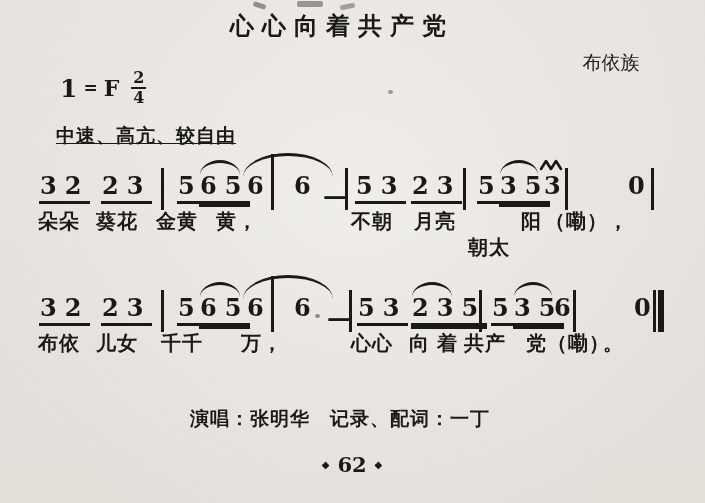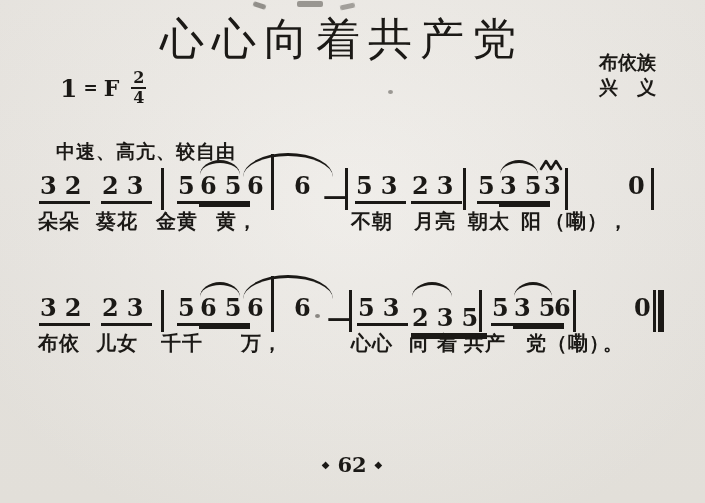--- a/index.html
+++ b/index.html
@@ -10,34 +10,34 @@
       radial-gradient(ellipse at 50% 40%, rgba(255,255,255,.25), rgba(0,0,0,.03) 85%),
       linear-gradient(180deg,#edeae5 0%, #eae7e2 55%, #e9e6e0 100%);
     overflow:hidden;
     font-family:"DejaVu Sans", sans-serif;
     color:#1b1916;
   }
   .abs{position:absolute;}
   
   .title{
     top:10px;left:342px;transform:translateX(-50%);
-    font-size:44px;font-weight:400;letter-spacing:8px;white-space:nowrap;
+    font-size:24px;font-weight:700;letter-spacing:8px;white-space:nowrap;
   }
   
   .keyrow{top:70px;left:60px;display:flex;align-items:center;gap:5px;}
   .tonic{font-family:"DejaVu Serif",serif;font-weight:700;font-size:25px;}
   .eq{font-size:17px;font-weight:700;padding:0 1px;}
   .keynote{font-family:"DejaVu Serif",serif;font-weight:700;font-size:22px;}
   .frac{display:inline-flex;flex-direction:column;align-items:center;margin-left:7px;line-height:1;}
   .frac .num{font-family:"DejaVu Serif",serif;font-weight:700;font-size:16px;border-bottom:2.5px solid #1b1916;padding:0 2px 1px;}
   .frac .den{font-family:"DejaVu Serif",serif;font-weight:700;font-size:16px;padding-top:1px;}
   
-  .region{top:50px;left:566px;width:90px;text-align:right;font-size:19px;font-weight:700;line-height:1.32;}
+  .region{top:50px;left:566px;width:90px;text-align:center;font-size:19px;font-weight:400;line-height:1.32;}
   
-  .tempo{top:139px;left:56px;font-size:19px;font-weight:700;letter-spacing:1px;}
+  .tempo{top:123px;left:56px;font-size:19px;font-weight:700;letter-spacing:1px;text-decoration:underline;}
   
   .sline{left:1px;width:705px;height:112px;}
   .ng{
     position:absolute;top:24px;
     font-family:"DejaVu Serif",serif;font-weight:700;font-size:24px;line-height:1;
     letter-spacing:8px;white-space:nowrap;padding:0 1px 3px 1px;
   }
   .b1{border-bottom:3px solid #1b1916;}
   .b2{border-bottom:3px solid #1b1916;}
   .b2::after{content:"";position:absolute;left:0;right:0;bottom:-6px;height:3px;background:#1b1916;}
@@ -74,21 +74,20 @@
     <span class="eq">=</span>
     <span class="keynote">F</span>
     <span class="frac">
       <span class="num">2</span>
       <span class="den">4</span>
     </span>
   </div>
 
   <div class="abs region">
     <div>布依族</div>
-    <div>兴　义</div>
   </div>
 
   <div class="abs tempo">中速、高亢、较自由</div>
 
   <div class="abs sline" style="top:150px;">
     <span class="ng b1" style="left:38px;">32</span>
     <span class="ng b1" style="left:100px;">23</span>
     <span class="bar" style="left:160px;"></span>
     <span class="ng b1" style="left:176px;">5</span>
     <span class="ng b2" style="left:198px;">65</span>
@@ -114,41 +113,41 @@
     <span class="bar" style="left:564px;"></span>
     <span class="ng" style="left:626px;">0</span>
     <span class="bar" style="left:650px;"></span>
 
     <span class="lyr" style="left:37px;">朵朵</span>
     <span class="lyr" style="left:95px;">葵花</span>
     <span class="lyr" style="left:155px;">金黄</span>
     <span class="lyr" style="left:215px;">黄，</span>
     <span class="lyr" style="left:350px;">不朝</span>
     <span class="lyr" style="left:413px;">月亮</span>
-    <span class="lyr" style="left:467px;">朝太</span>
+    <span class="lyr" style="left:467px;margin-top:26px;">朝太</span>
     <span class="lyr" style="left:520px;">阳</span>
     <span class="lyr" style="left:544px;">（嘞），</span>
   </div>
 
   <div class="abs sline" style="top:272px;">
     <span class="ng b1" style="left:38px;">32</span>
     <span class="ng b1" style="left:100px;">23</span>
     <span class="bar" style="left:160px;"></span>
     <span class="ng b1" style="left:176px;">5</span>
     <span class="ng b2" style="left:198px;">65</span>
     <span class="slur" style="left:199px;width:40px;top:10px;"></span>
     <span class="ng" style="left:245px;">6</span>
     <span class="bar tall" style="left:270px;"></span>
     <span class="ng" style="left:292px;">6</span>
     <span class="bigslur" style="left:242px;width:90px;top:3px;"></span>
     <span class="speck" style="left:314px;top:42px;width:5px;height:4px;border-radius:50%;opacity:.6;"></span>
     <span class="dash" style="left:326px;">—</span>
     <span class="bar" style="left:348px;"></span>
     <span class="ng b1" style="left:356px;">53</span>
-    <span class="ng b2" style="left:410px;margin-top:10px;">235</span>
+    <span class="ng b2" style="left:410px;">235</span>
     <span class="slur" style="left:411px;width:40px;top:10px;"></span>
     <span class="bar" style="left:478px;"></span>
     <span class="ng b1" style="left:490px;">5</span>
     <span class="ng b2" style="left:512px;">35</span>
     <span class="slur" style="left:513px;width:38px;top:10px;"></span>
     <span class="ng" style="left:552px;">6</span>
     <span class="bar" style="left:572px;"></span>
     <span class="ng" style="left:632px;">0</span>
     <span class="bar" style="left:652px;"></span>
     <span class="bar thick" style="left:657px;"></span>
@@ -159,20 +158,21 @@
     <span class="lyr" style="left:240px;">万，</span>
     <span class="lyr" style="left:350px;">心心</span>
     <span class="lyr" style="left:408px;">向</span>
     <span class="lyr" style="left:436px;">着</span>
     <span class="lyr" style="left:463px;">共产</span>
     <span class="lyr" style="left:525px;">党</span>
     <span class="lyr" style="left:546px;">（嘞）</span>
     <span class="lyr" style="left:602px;">。</span>
   </div>
 
+  <div class="abs credits">演唱：张明华　记录、配词：一丁</div>
 
   <div class="abs pageno">
     <span class="dot">◆</span>
     <span class="num">62</span>
     <span class="dot">◆</span>
   </div>
 
 </div>
 
 </body></html>

